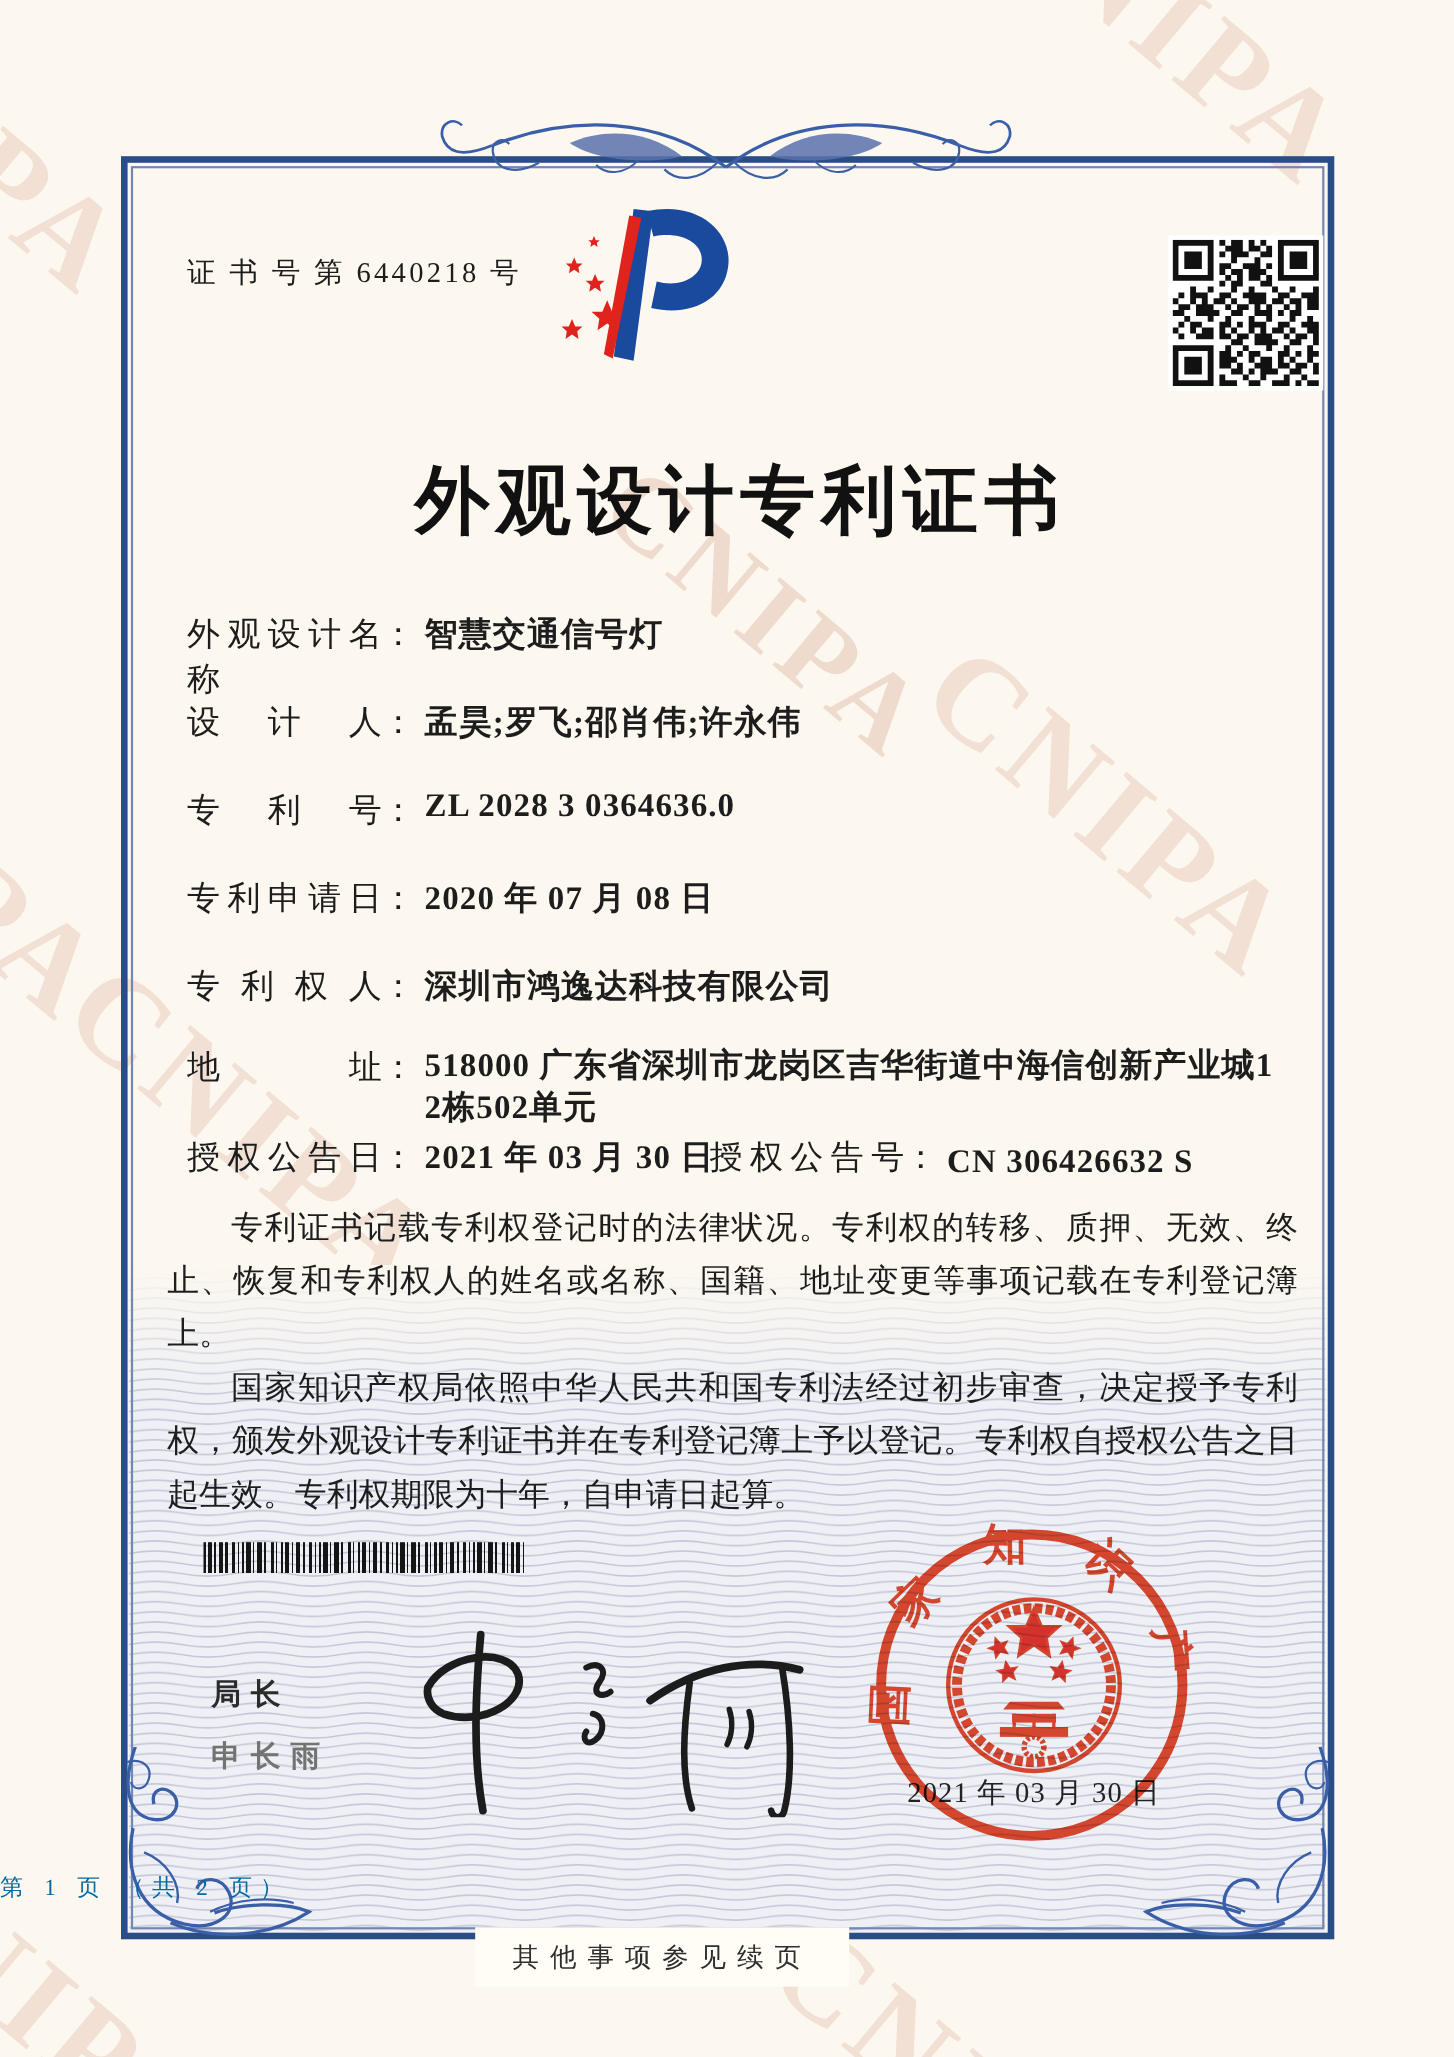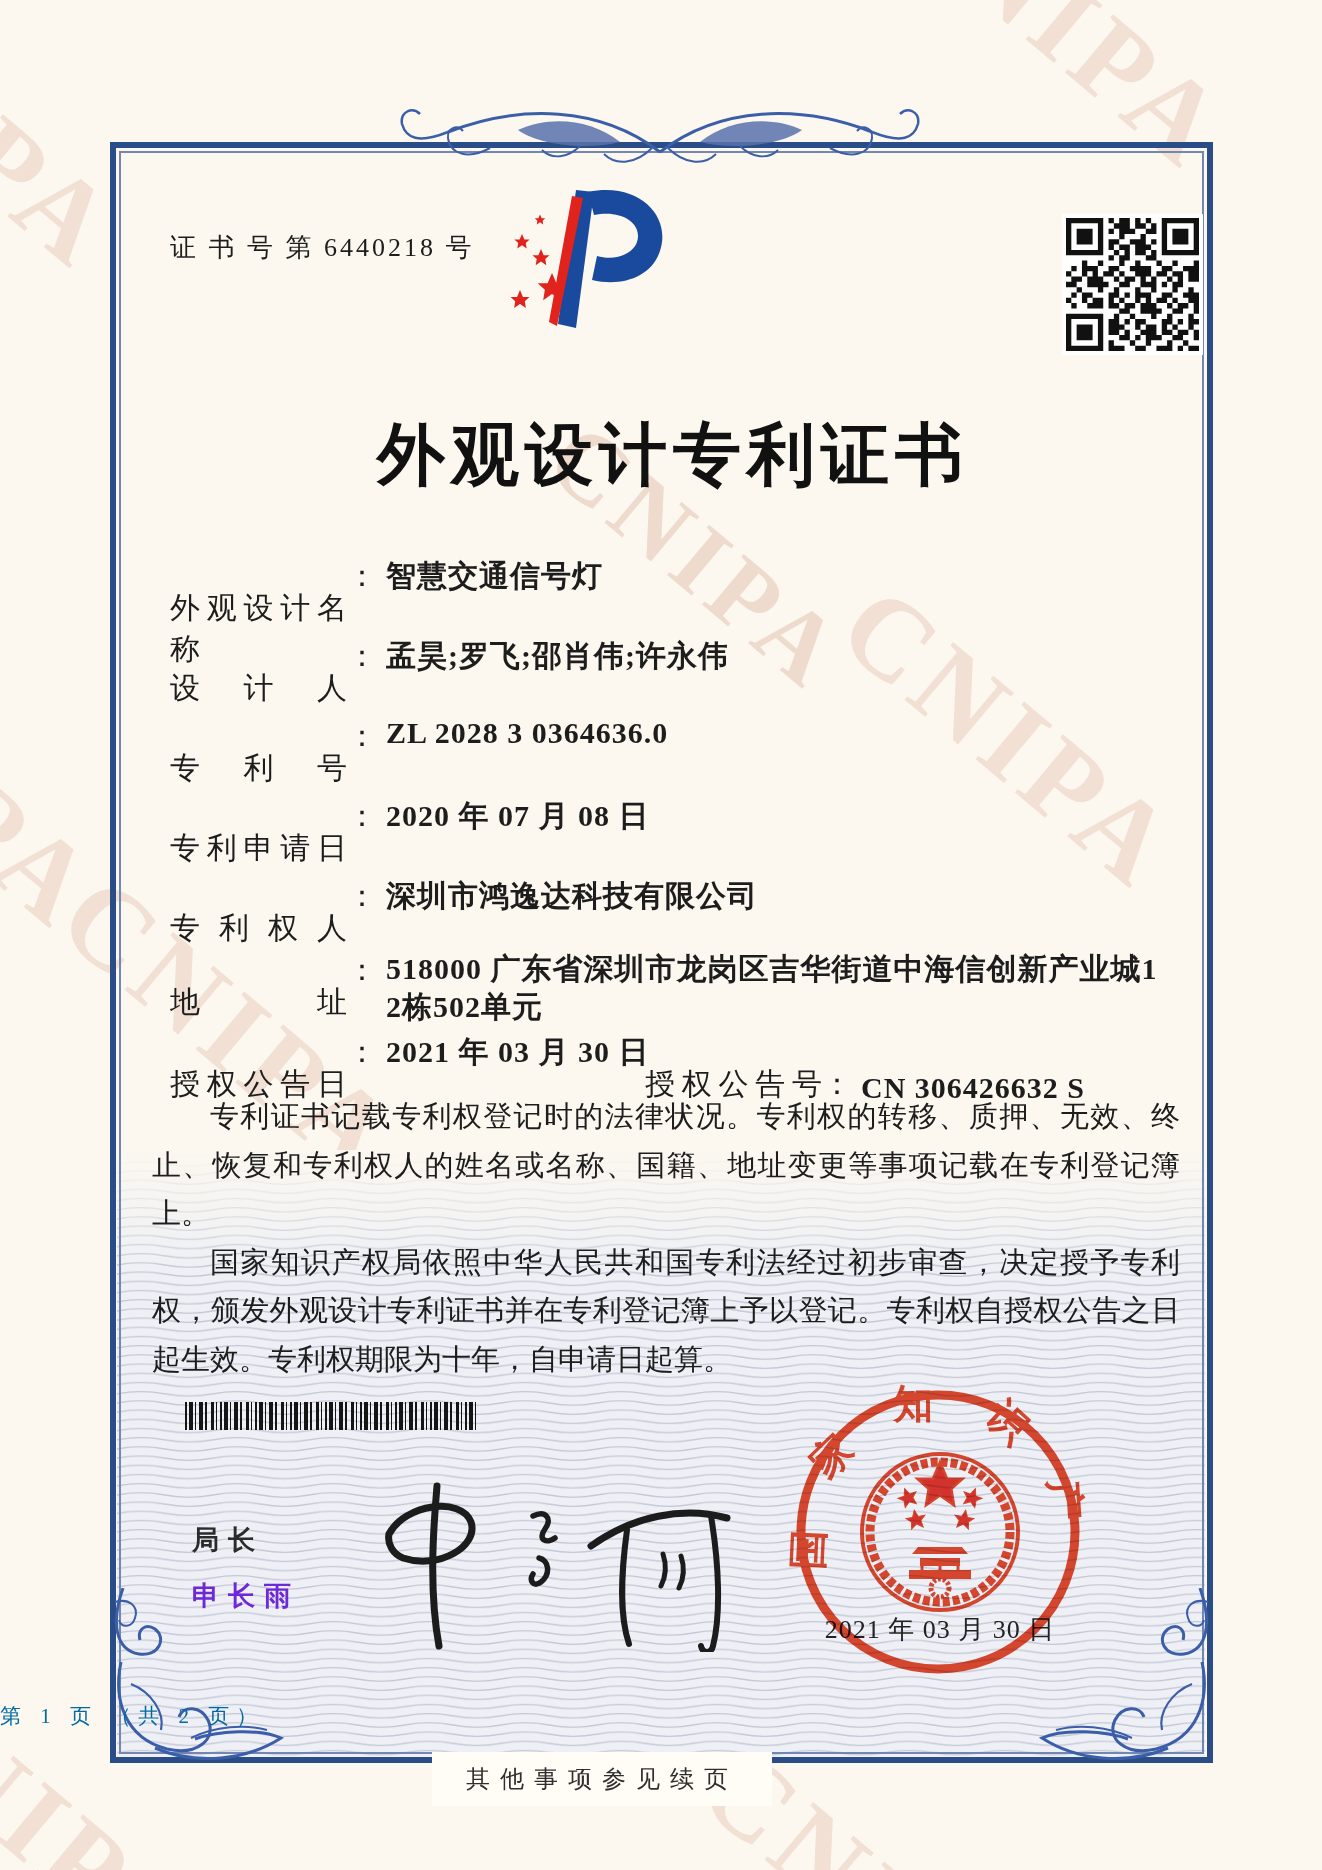--- a/index.html
+++ b/index.html
@@ -32,21 +32,21 @@
   
   .cert-no{position:absolute; left:170px; top:230px; font-size:26px; letter-spacing:3px; z-index:4;}
   .logo{position:absolute; left:478px; top:184px; z-index:4;}
   .qr{position:absolute; left:1062px; top:214px; z-index:4; background:#fff; padding:4px;}
   .title{
     position:absolute; left:0; top:398px; width:100%; text-align:center;
     font-size:68px; font-weight:700; letter-spacing:6px; margin:12px; z-index:4; color:#111;
   }
   
   .row{position:absolute; left:170px; display:flex; font-size:30px; z-index:4; align-items:flex-start;}
-  .flabel{display:inline-block; width:5.9em; text-align:justify; text-align-last:justify;margin-top:32px;}
+  .flabel{display:inline-block; width:5.9em; text-align:justify; text-align-last:justify;}
   .colon{margin-right:.3em;}
   .fvalue{letter-spacing:1px;font-weight:bold;}
   .wrapv{white-space:pre-line; width:800px; line-height:1.25;}
   
   .body-text{
     position:absolute; left:152px; top:1092px; width:1028px; z-index:4;
     font-size:29px; line-height:48.6px; text-align:justify;
   }
   .body-text p{margin:0; text-indent:2em;}
   
@@ -54,21 +54,21 @@
     position:absolute; left:185px; top:1402px; width:292px; height:28px; z-index:4;
     background:repeating-linear-gradient(90deg,
       #151515 0 2px, transparent 2px 4px, #151515 4px 8px, transparent 8px 10px,
       #151515 10px 11px, transparent 11px 14px, #151515 14px 18px, transparent 18px 20px,
       #151515 20px 22px, transparent 22px 26px, #151515 26px 29px, transparent 29px 31px,
       #151515 31px 32px, transparent 32px 35px);
   }
   .comm-title{position:absolute; left:192px; top:1522px; font-size:27px; font-weight:700;
     letter-spacing:9px; font-family:Liberation Sans, sans-serif; color:#2b2b2b; z-index:4;}
   .comm-name{position:absolute; left:192px; top:1578px; font-size:27px; font-weight:700;
-    letter-spacing:9px; font-family:"Liberation Sans","DejaVu Sans",sans-serif; color:#6d28d9; z-index:4;}
+    letter-spacing:9px; font-family:"Liberation Sans","DejaVu Sans",sans-serif; color:#737373; z-index:4;}
   .signature{position:absolute; left:375px; top:1482px; z-index:4;}
   .seal-date{position:absolute; left:820px; top:1612px; width:240px; text-align:center;
     font-size:26px; letter-spacing:1px; color:#222; z-index:4;}
   .seal{position:absolute; left:788px; top:1382px; z-index:5; mix-blend-mode:multiply; opacity:.92;}
   .page-num{position:absolute; left:0; top:1702px; width:100%; text-align:left;
     font-size:21px; letter-spacing:7px; color:#0369a1; z-index:4;}
   .cont-band{position:absolute; left:432px; top:1752px; width:340px; height:54px;
     background:#fffdf6; z-index:4; display:flex; align-items:center; justify-content:center;}
   .cont-note{font-size:24px; letter-spacing:10px; color:#2e2e2e;}
   .ornament{position:absolute; z-index:4; pointer-events:none;}

